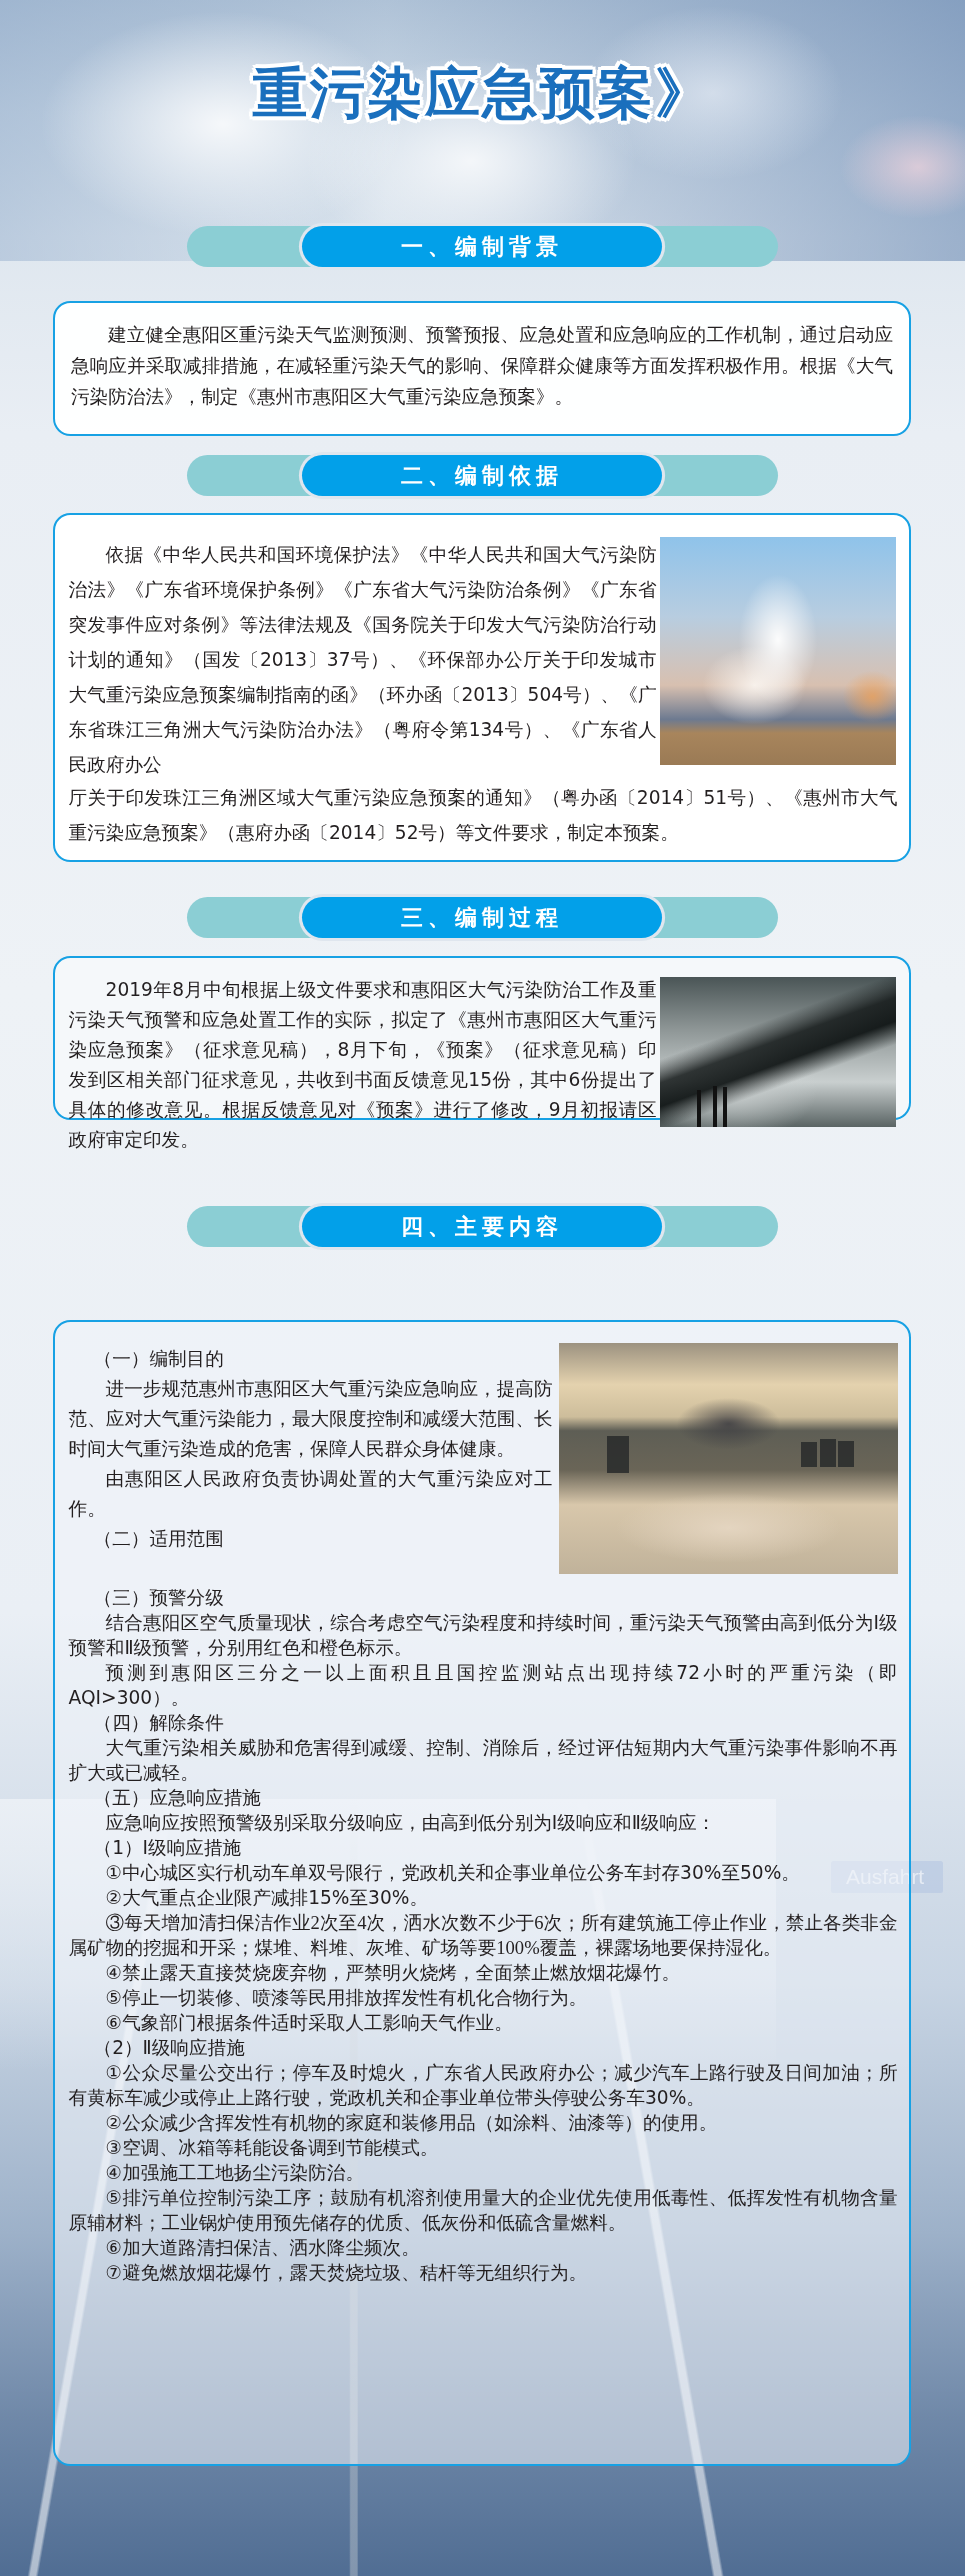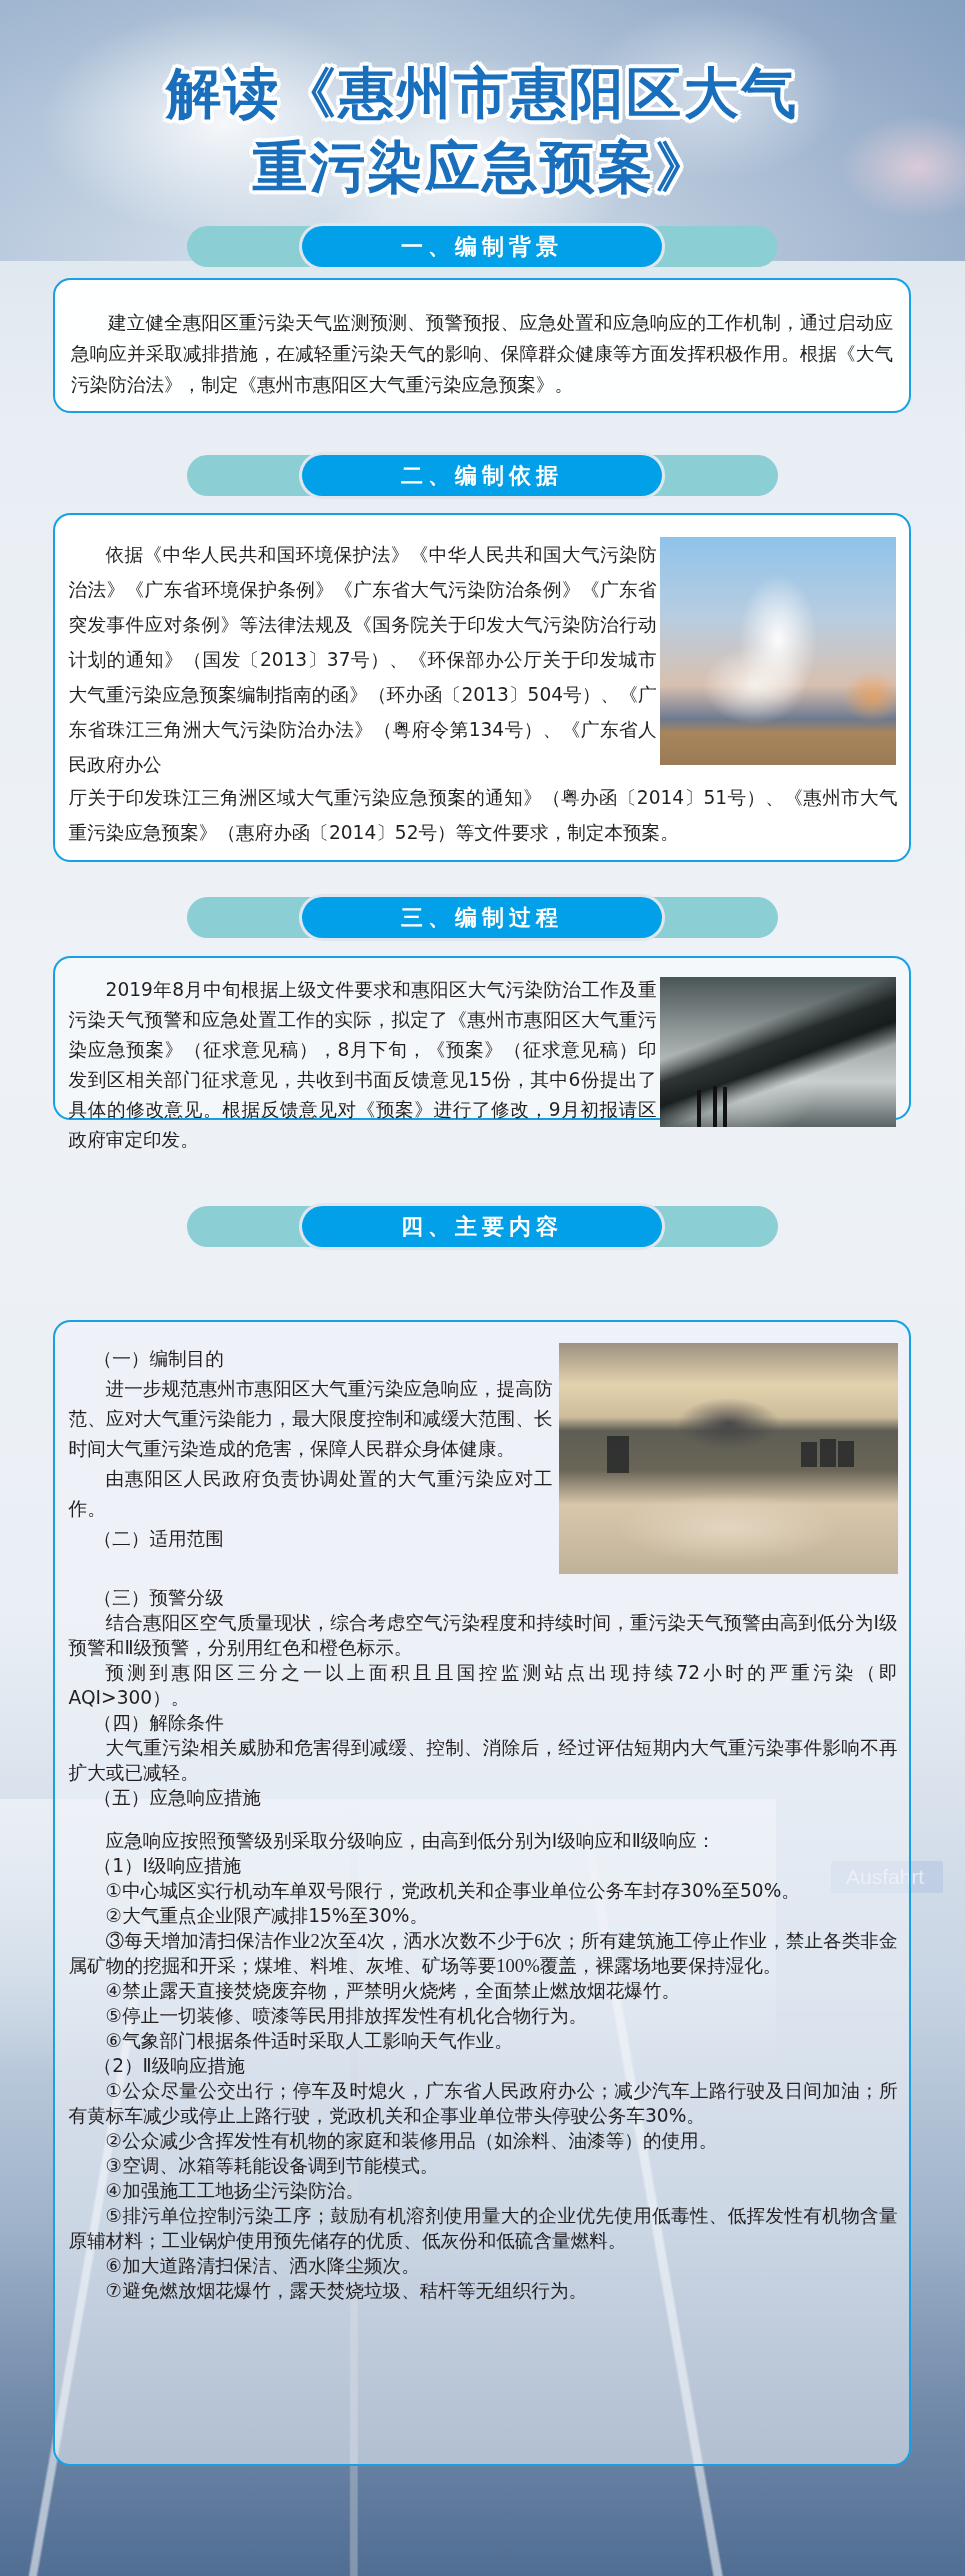--- a/index.html
+++ b/index.html
@@ -117,31 +117,30 @@
 <body>
 
 <div class="sky"></div>
 <div class="road">
   <div class="sign">Ausfahrt</div>
 </div>
 
 <div class="page">
 
   <div class="title-wrap">
-    <span class="title-line">解读《惠州市惠阳区大气</span>
     <span class="title-line">重污染应急预案》</span>
   </div>
 
   <div class="section-header" style="top:226px;">
     <div class="bar"></div>
     <div class="pill">
       <span>一、编制背景</span>
     </div>
   </div>
-  <div class="box" style="top:278px; height:135px; padding:27px 16px 0 16px;">
+  <div class="box" style="top:301px; height:135px; padding:16px 16px 0 16px;">
     <p class="para indent">建立健全惠阳区重污染天气监测预测、预警预报、应急处置和应急响应的工作机制，通过启动应急响应并采取减排措施，在减轻重污染天气的影响、保障群众健康等方面发挥积极作用。根据《大气污染防治法》，制定《惠州市惠阳区大气重污染应急预案》。</p>
   </div>
 
   <div class="section-header" style="top:455px;">
     <div class="bar"></div>
     <div class="pill">
       <span>二、编制依据</span>
     </div>
   </div>
   <div class="box" style="top:513px; height:349px;">
@@ -192,21 +191,21 @@
       <p class="para" style="padding-left:25px; line-height:30px;">（二）适用范围</p>
     </div>
 
     <div style="position:absolute; left:13.6px; top:263px; width:829px;">
       <p class="para" style="padding-left:25px; line-height:25px;">（三）预警分级</p>
       <p class="para indent" style="line-height:25px;">结合惠阳区空气质量现状，综合考虑空气污染程度和持续时间，重污染天气预警由高到低分为Ⅰ级预警和Ⅱ级预警，分别用红色和橙色标示。</p>
       <p class="para indent" style="line-height:25px;">预测到惠阳区三分之一以上面积且且国控监测站点出现持续72小时的严重污染（即AQI&gt;300）。</p>
       <p class="para" style="padding-left:25px; line-height:25px;">（四）解除条件</p>
       <p class="para indent" style="line-height:25px;">大气重污染相关威胁和危害得到减缓、控制、消除后，经过评估短期内大气重污染事件影响不再扩大或已减轻。</p>
       <p class="para" style="padding-left:25px; line-height:25px;">（五）应急响应措施</p>
-      <p class="para indent" style="line-height:25px;margin-top:18px;">应急响应按照预警级别采取分级响应，由高到低分别为Ⅰ级响应和Ⅱ级响应：</p>
+      <p class="para indent" style="line-height:25px;">应急响应按照预警级别采取分级响应，由高到低分别为Ⅰ级响应和Ⅱ级响应：</p>
       <p class="para" style="padding-left:25px; line-height:25px;">（1）Ⅰ级响应措施</p>
       <p class="para indent" style="line-height:25px;">①中心城区实行机动车单双号限行，党政机关和企事业单位公务车封存30%至50%。</p>
       <p class="para indent" style="line-height:25px;">②大气重点企业限产减排15%至30%。</p>
       <p class="para indent" style="line-height:25px;font-family:Liberation Serif, serif;">③每天增加清扫保洁作业2次至4次，洒水次数不少于6次；所有建筑施工停止作业，禁止各类非金属矿物的挖掘和开采；煤堆、料堆、灰堆、矿场等要100%覆盖，裸露场地要保持湿化。</p>
       <p class="para indent" style="line-height:25px;">④禁止露天直接焚烧废弃物，严禁明火烧烤，全面禁止燃放烟花爆竹。</p>
       <p class="para indent" style="line-height:25px;">⑤停止一切装修、喷漆等民用排放挥发性有机化合物行为。</p>
       <p class="para indent" style="line-height:25px;">⑥气象部门根据条件适时采取人工影响天气作业。</p>
       <p class="para" style="padding-left:25px; line-height:25px;">（2）Ⅱ级响应措施</p>
       <p class="para indent" style="line-height:25px;">①公众尽量公交出行；停车及时熄火，广东省人民政府办公；减少汽车上路行驶及日间加油；所有黄标车减少或停止上路行驶，党政机关和企事业单位带头停驶公务车30%。</p>
       <p class="para indent" style="line-height:25px;">②公众减少含挥发性有机物的家庭和装修用品（如涂料、油漆等）的使用。</p>

